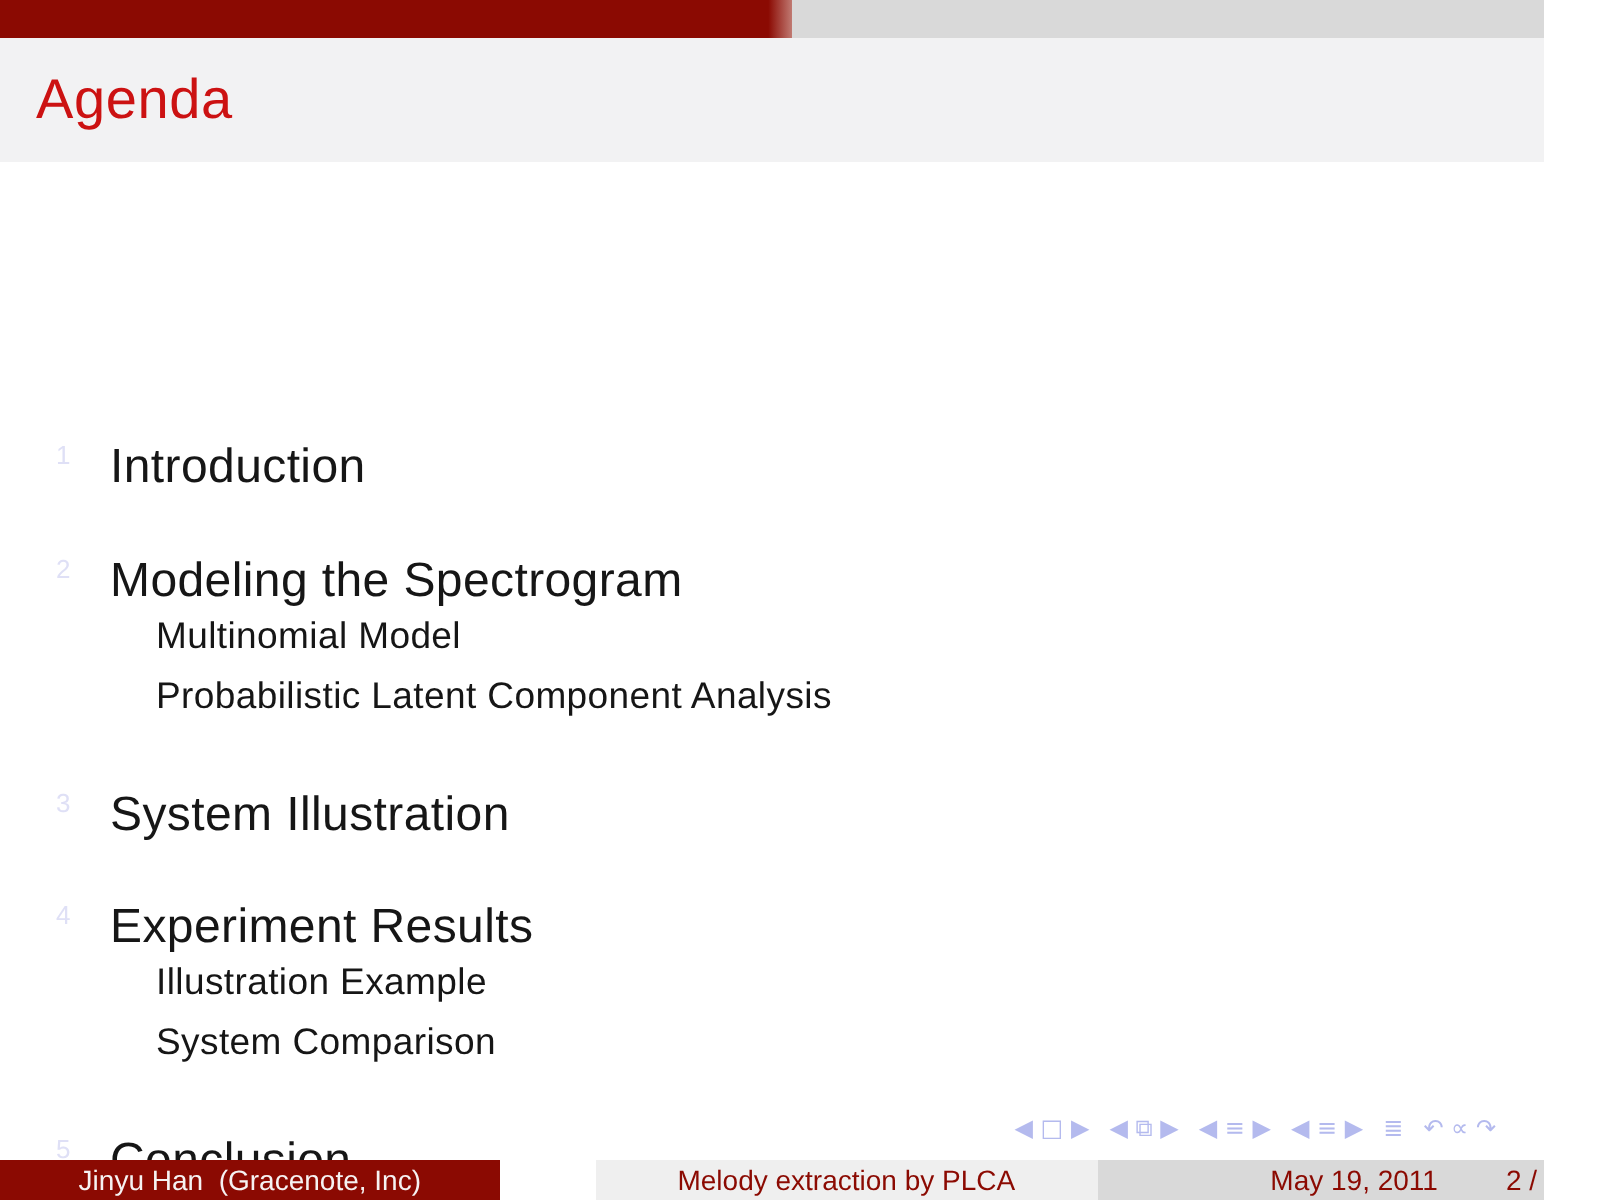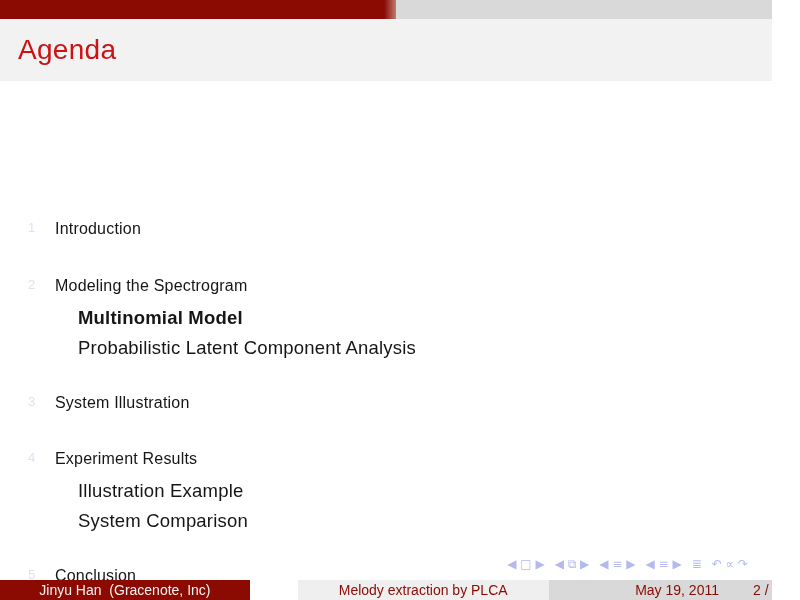--- a/index.html
+++ b/index.html
@@ -19,21 +19,21 @@
   .frametitle{position:absolute;top:19px;left:0;width:800px;height:62px;
     background:var(--band-gray,#f2f2f3);display:flex;align-items:center;
     box-sizing:border-box;padding-left:18px;}
   .frametitle .title-text{color:var(--title-red,#cc1212);font-size:28px;
     font-weight:400;letter-spacing:.3px;}
   
   .body{position:absolute;top:81px;left:0;width:800px;height:499px;}
   .toc-item{position:absolute;left:0;display:flex;align-items:baseline;cursor:default;}
   .toc-item .num{position:absolute;left:28px;color:var(--number-lavender,#dfe0f6);
     font-size:13px;}
-  .toc-item .lbl{position:absolute;left:55px;color:#161616;font-size:16px;
+  .toc-item .lbl{position:absolute;left:55px;color:#161616;font-size:24px;
     letter-spacing:.2px;white-space:nowrap;}
   .toc-sub{position:absolute;left:78px;color:#161616;font-size:18.5px;
     letter-spacing:.2px;white-space:nowrap;cursor:default;}
   
   .navbar{position:absolute;top:557px;right:24px;display:flex;gap:10px;
     align-items:center;color:var(--nav-lavender,#b4baee);
     font-family:"DejaVu Sans",sans-serif;font-size:12px;}
   .navbar span{white-space:pre;}
   
   .footline{position:absolute;top:580px;left:0;width:800px;height:20px;
@@ -65,21 +65,21 @@
 
     <div class="toc-item" style="top:139px;">
       <span class="num">1</span>
       <span class="lbl">Introduction</span>
     </div>
 
     <div class="toc-item" style="top:196px;">
       <span class="num">2</span>
       <span class="lbl">Modeling the Spectrogram</span>
     </div>
-    <div class="toc-sub" style="top:226px;font-weight:bold;">Multinomial Model</div>
+    <div class="toc-sub" style="top:226px;">Multinomial Model</div>
     <div class="toc-sub" style="top:256px;">Probabilistic Latent Component Analysis</div>
 
     <div class="toc-item" style="top:313px;">
       <span class="num">3</span>
       <span class="lbl">System Illustration</span>
     </div>
 
     <div class="toc-item" style="top:369px;">
       <span class="num">4</span>
       <span class="lbl">Experiment Results</span>

